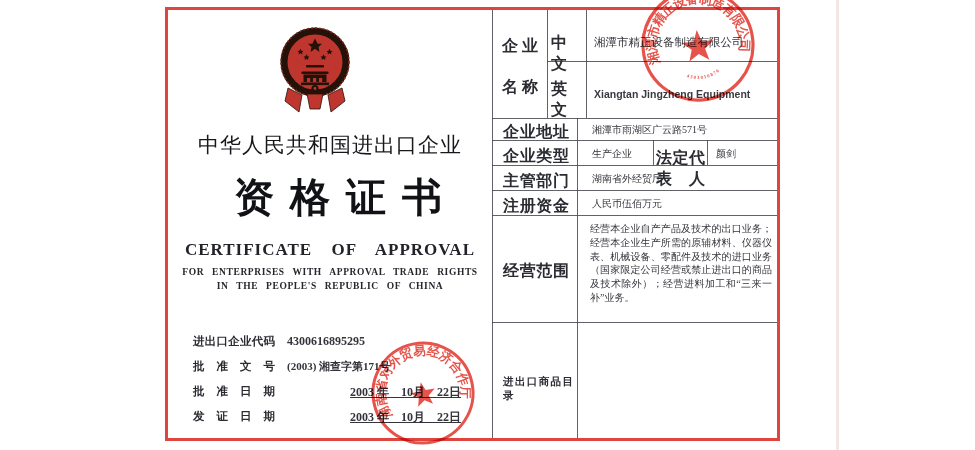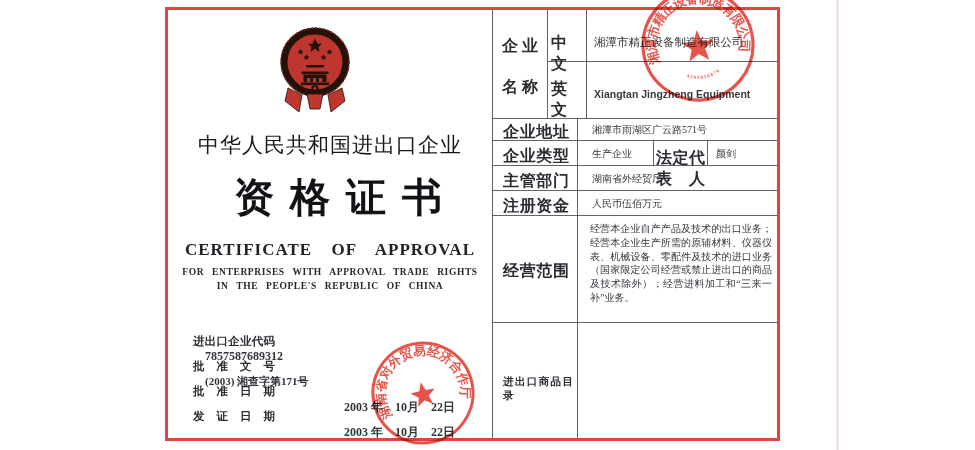--- a/index.html
+++ b/index.html
@@ -9,24 +9,24 @@
   
   .frame{left:165px;top:7px;width:615px;height:434px;border:3px solid #e0443f;box-sizing:border-box;pointer-events:none;}
   
   .lp{left:168px;width:324px;text-align:center;}
   .title-cn{top:131px;font-size:21px;font-weight:400;letter-spacing:1px;color:#17181c;}
   .title-main{top:170px;font-size:40px;font-weight:700;letter-spacing:16px;padding-left:16px;color:#111216;}
   .title-en{top:240px;font-size:17px;font-weight:700;word-spacing:14px;letter-spacing:1px;color:#222329;}
   .sub-en{font-size:9.5px;font-weight:700;letter-spacing:0.6px;word-spacing:5px;color:#26272d;}
   
   .fields{left:193px;top:334px;width:268px;}
-  .frow{display:flex;align-items:flex-start;height:25px;flex-direction:column;}
+  .frow{display:flex;align-items:flex-start;height:25px;}
   .flabel{width:82px;font-size:11.5px;font-weight:600;text-align:justify;text-align-last:justify;color:#2b2c32;}
   .fvalue{margin-left:12px;font-size:12px;font-weight:700;color:#34353c;white-space:pre;}
-  .frow.date .fvalue{margin-left:auto;margin-right:6px;}
+  .frow.date .fvalue{margin-left:auto;text-decoration:underline;}
   
   .tl{background:#47474f;opacity:0.85;}
   
   .clabel{font-size:16px;font-weight:600;text-align:justify;text-align-last:justify;color:#2b2c32;}
   .cvalue{font-size:10px;color:#34353c;}
   .en-name{font-family:"Liberation Sans","DejaVu Sans",sans-serif;font-size:10.5px;font-weight:700;line-height:1.25;color:#3a3b42;}
   .scope{width:182px;font-size:10px;line-height:1.38;text-align:justify;word-break:break-all;color:#34353c;}
   
   .seal{mix-blend-mode:multiply;opacity:0.88;z-index:5;}
   .seal text{font-family:"Liberation Serif","DejaVu Serif",serif;font-weight:700;}
@@ -67,21 +67,21 @@
 
   <div class="abs lp title-cn">中华人民共和国进出口企业</div>
   <div class="abs lp title-main">资格证书</div>
   <div class="abs lp title-en">CERTIFICATE OF APPROVAL</div>
   <div class="abs lp sub-en" style="top:267px;">FOR ENTERPRISES WITH APPROVAL TRADE RIGHTS</div>
   <div class="abs lp sub-en" style="top:281px;">IN THE PEOPLE'S REPUBLIC OF CHINA</div>
 
   <div class="abs fields">
     <div class="frow">
       <span class="flabel">进出口企业代码</span>
-      <span class="fvalue">7857587689312</span>
+      <span class="fvalue">4300616895295</span>
     </div>
     <div class="frow">
       <span class="flabel">批准文号</span>
       <span class="fvalue" style="font-size:11px;">(2003) 湘查字第171号</span>
     </div>
     <div class="frow date">
       <span class="flabel">批准日期</span>
       <span class="fvalue">2003 年　10月　22日</span>
     </div>
     <div class="frow date">

